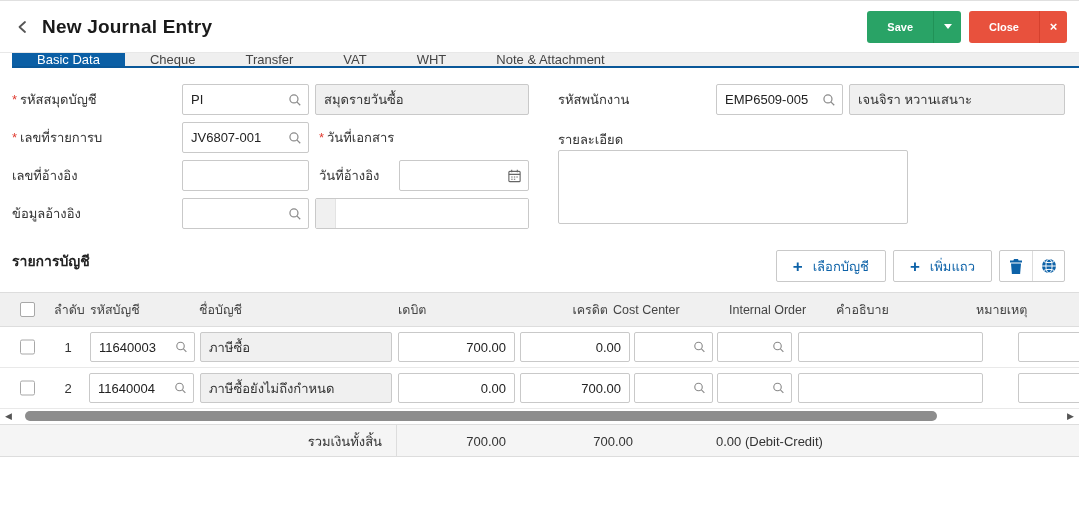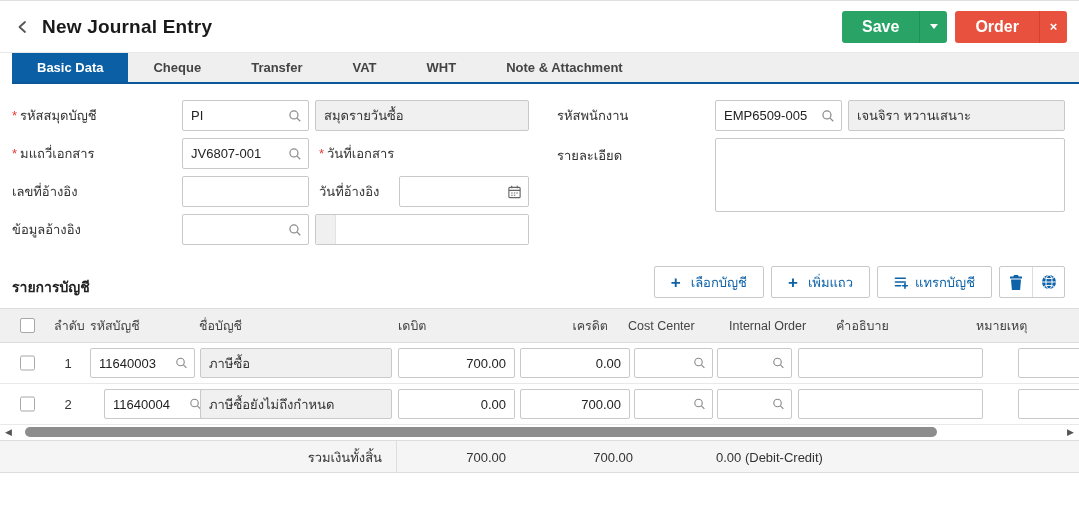--- a/index.html
+++ b/index.html
@@ -7,57 +7,57 @@
   body {
     width:1079px; height:505px; overflow:hidden; position:relative;
     font-family:"Liberation Sans","DejaVu Sans",sans-serif;
     font-size:13px; color:#333; border-top:1px solid #e0e0e0;
   }
   
   .topbar { height:52px; display:flex; align-items:center; padding:0 12px; border-bottom:1px solid #e8e8e8;font-weight:bold; }
   .back { width:22px; height:22px; display:flex; align-items:center; justify-content:center; cursor:pointer; }
   .title { font-size:19px; color:#1a1a1a; margin-left:8px; flex:1; letter-spacing:.2px; }
   .btn-group { display:flex; border-radius:3px; overflow:hidden; height:32px; margin-left:8px; cursor:pointer; }
-  .btn-main { color:#fff; display:flex; align-items:center; padding:0 20px; font-size:16px; }
+  .btn-main { color:#fff; display:flex; align-items:center; padding:0 20px; font-size:11px; }
   .btn-aux  { color:#fff; display:flex; align-items:center; justify-content:center; width:27px; font-size:13px; }
   .grp-save .btn-main { background:#29a366; border-right:1px solid #219257; }
   .grp-save .btn-aux  { background:#29a366; }
   .grp-close .btn-main{ background:#e8513d; border-right:1px solid #d5412e; }
   .grp-close .btn-aux { background:#e8513d; }
   .caret-down { width:0; height:0; border-left:4px solid transparent; border-right:4px solid transparent; border-top:5px solid #fff; }
   
-  .tabs { margin-left:12px; height:31px; background:#efefef; border-bottom:2px solid #0a5899; display:flex;font-weight:bold; }
+  .tabs { margin-left:12px; height:15px; background:#efefef; border-bottom:2px solid #0a5899; display:flex; }
   .tab { padding:0 25px; display:flex; align-items:center; font-size:13px; color:#444; cursor:pointer; }
   .tab.active { background:#0b5fa5; color:#fff; }
   
   .form-area { display:flex; padding:16px 14px 6px 12px; }
   .fcol-left { width:522px; }
   .fcol-right { flex:1; margin-left:24px; }
   .frow { display:flex; align-items:center; margin-bottom:7px; min-height:31px; }
-  .frow.top { align-items:flex-start; }
+  .frow.top { align-items:flex-start;flex-direction:column; }
   .lbl { width:170px; color:#333; padding-top:0; }
   .fcol-right .lbl { width:158px; }
   .req { color:#e03c31; margin-right:3px; }
   .inp { height:31px; border:1px solid #c9c9c9; border-radius:2px; font-size:13px; color:#222;
          padding:0 8px; outline:none; background:#fff; width:100%;
          font-family:"Liberation Sans","DejaVu Sans",sans-serif; }
   .inp:disabled, .inp.dis { background:#f0f0f0; color:#333; }
   .iwrap { position:relative; }
   .iwrap .icon-r { position:absolute; right:7px; top:50%; transform:translateY(-50%); pointer-events:auto; display:flex; }
   .iwrap .inp { padding-right:26px; }
   .w127 { width:127px; } .w213 { width:214px; } .w130 { width:130px; }
   .gap6 { margin-left:6px; } 
   .sublbl { margin-left:10px; width:80px; }
   .combo { margin-left:6px; width:214px; height:31px; border:1px solid #c9c9c9; border-radius:2px; display:flex; overflow:hidden; background:#fff; }
   .combo .pre { width:45px; background:#f0f0f0; border-right:1px solid #e3e3e3; }
   .combo input { border:none; outline:none; flex:1; padding:0 8px; font-size:13px; font-family:inherit; }
   .tarea { border:1px solid #c9c9c9; border-radius:2px; width:350px; height:74px; resize:none; outline:none;
            font-family:inherit; font-size:13px; padding:5px 8px; }
   
-  .sect { display:flex; align-items:flex-end; padding:8px 14px 10px 12px; }
+  .sect { display:flex; align-items:flex-start; padding:8px 14px 10px 12px; }
   .sect-title { font-size:14px; font-weight:bold; color:#222; flex:1; }
   .wbtn { height:32px; background:#fff; border:1px solid #c9c9c9; border-radius:2px; color:#0d62a8;
           display:flex; align-items:center; padding:0 16px; margin-left:7px; cursor:pointer; font-size:13px; }
   .wbtn .plus { font-size:17px; margin-right:10px; font-weight:bold; line-height:1; }
   .icon-btns { height:32px; display:flex; border:1px solid #c9c9c9; border-radius:2px; margin-left:7px; background:#fff; }
   .icon-cell { width:32px; display:flex; align-items:center; justify-content:center; cursor:pointer; }
   .icon-cell + .icon-cell { border-left:1px solid #ddd; }
   
   .grid { position:relative; width:1079px; overflow:hidden; border-top:1px solid #ddd; }
   .ghead { position:relative; height:34px; background:#f0f0f0; border-bottom:1px solid #ddd; font-size:12.5px; color:#444; }
@@ -90,21 +90,21 @@
     </span>
   </div>
   <div class="title">New Journal Entry</div>
   <div class="btn-group grp-save">
     <div class="btn-main">Save</div>
     <div class="btn-aux">
       <span class="caret-down"></span>
     </div>
   </div>
   <div class="btn-group grp-close">
-    <div class="btn-main">Order</div>
+    <div class="btn-main">Close</div>
     <div class="btn-aux">
       <span>×</span>
     </div>
   </div>
 </div>
 
 <div class="tabs">
   <div class="tab active">Basic Data</div>
   <div class="tab">Cheque</div>
   <div class="tab">Transfer</div>
@@ -126,21 +126,21 @@
               <line x1="10.4" y1="10.4" x2="14" y2="14" stroke="#8a8a8a" stroke-width="1.4"></line>
             </svg>
         </span>
       </div>
       <div class="iwrap w213 gap6">
         <input class="inp dis" disabled="" value="สมุดรายวันซื้อ" style="">
       </div>
     </div>
 
     <div class="frow">
-      <div class="lbl"><span class="req">*</span><span>มแถวี่เอกสาร</span></div>
+      <div class="lbl"><span class="req">*</span><span>เลขที่รายการบ</span></div>
       <div class="iwrap w127">
         <input class="inp" value="JV6807-001" style="">
         <span class="icon-r">
           <svg width="14" height="14" viewBox="0 0 16 16">
               <circle cx="6.8" cy="6.8" r="4.6" fill="none" stroke="#8a8a8a" stroke-width="1.4"></circle>
               <line x1="10.4" y1="10.4" x2="14" y2="14" stroke="#8a8a8a" stroke-width="1.4"></line>
             </svg>
         </span>
       </div>
       <div class="sublbl"><span class="req">*</span><span>วันที่เอกสาร</span></div>
@@ -216,32 +216,20 @@
 <div class="sect">
   <div class="sect-title">รายการบัญชี</div>
   <div class="wbtn">
     <span class="plus">+</span>
     <span>เลือกบัญชี</span>
   </div>
   <div class="wbtn">
     <span class="plus">+</span>
     <span>เพิ่มแถว</span>
   </div>
-  <div class="wbtn">
-    <span style="display:flex;margin-right:6px">
-      <svg width="15" height="15" viewBox="0 0 16 16" stroke="#0d62a8" stroke-width="1.7" stroke-linecap="round">
-          <line x1="1.5" y1="3.5" x2="12" y2="3.5"></line>
-          <line x1="1.5" y1="7.5" x2="12" y2="7.5"></line>
-          <line x1="1.5" y1="11.5" x2="7" y2="11.5"></line>
-          <line x1="11.7" y1="9" x2="11.7" y2="14"></line>
-          <line x1="9.2" y1="11.5" x2="14.2" y2="11.5"></line>
-        </svg>
-    </span>
-    <span>แทรกบัญชี</span>
-  </div>
   <div class="icon-btns">
     <div class="icon-cell">
       <span style="display:flex">
         <svg width="14" height="15" viewBox="0 0 14 15" fill="#0d62a8">
             <path d="M5 0h4l.6 1.6H13v1.8H1V1.6h3.4z"></path>
             <path d="M2 4.6h10l-.9 10.4H2.9z"></path>
           </svg>
       </span>
     </div>
     <div class="icon-cell">
@@ -260,21 +248,21 @@
 
 <div class="grid">
 
   <div class="ghead">
     <span class="cbx" style="top:9px;transform:none"></span>
     <span style="left:54px">ลำดับ</span>
     <span style="left:90px">รหัสบัญชี</span>
     <span style="left:199px">ชื่อบัญชี</span>
     <span style="left:398px;width:114px;text-align:left">เดบิต</span>
     <span style="left:520px;width:88px;text-align:right">เครดิต</span>
-    <span style="left:628px">Cost Center</span>
+    <span style="left:613px">Cost Center</span>
     <span style="left:729px">Internal Order</span>
     <span style="left:836px">คำอธิบาย</span>
     <span style="left:976px">หมายเหตุ</span>
   </div>
 
   <div class="grow">
     <span class="cbx"></span>
     <span class="rowno">1</span>
     <div class="iwrap cell-inp" style="left:90px;width:105px">
       <input class="inp" style="height: 30px;" value="11640003">
@@ -306,21 +294,21 @@
           </svg>
       </span>
     </div>
     <input class="inp cell-inp" style="left: 798px; width: 185px; height: 30px;" value="">
     <input class="inp cell-inp" style="left: 1018px; width: 150px; height: 30px;" value="">
   </div>
 
   <div class="grow">
     <span class="cbx"></span>
     <span class="rowno">2</span>
-    <div class="iwrap cell-inp" style="left:104px;width:105px">
+    <div class="iwrap cell-inp" style="left:89px;width:105px">
       <input class="inp" style="height: 30px;" value="11640004">
       <span class="icon-r">
         <svg width="13" height="13" viewBox="0 0 16 16">
             <circle cx="6.8" cy="6.8" r="4.6" fill="none" stroke="#8a8a8a" stroke-width="1.4"></circle>
             <line x1="10.4" y1="10.4" x2="14" y2="14" stroke="#8a8a8a" stroke-width="1.4"></line>
           </svg>
       </span>
     </div>
     <input class="inp dis cell-inp" disabled="" style="left: 200px; width: 192px; height: 30px;" value="ภาษีซื้อยังไม่ถึงกำหนด">
     <input class="inp num cell-inp" style="left: 398px; width: 117px; height: 30px;" value="0.00">

